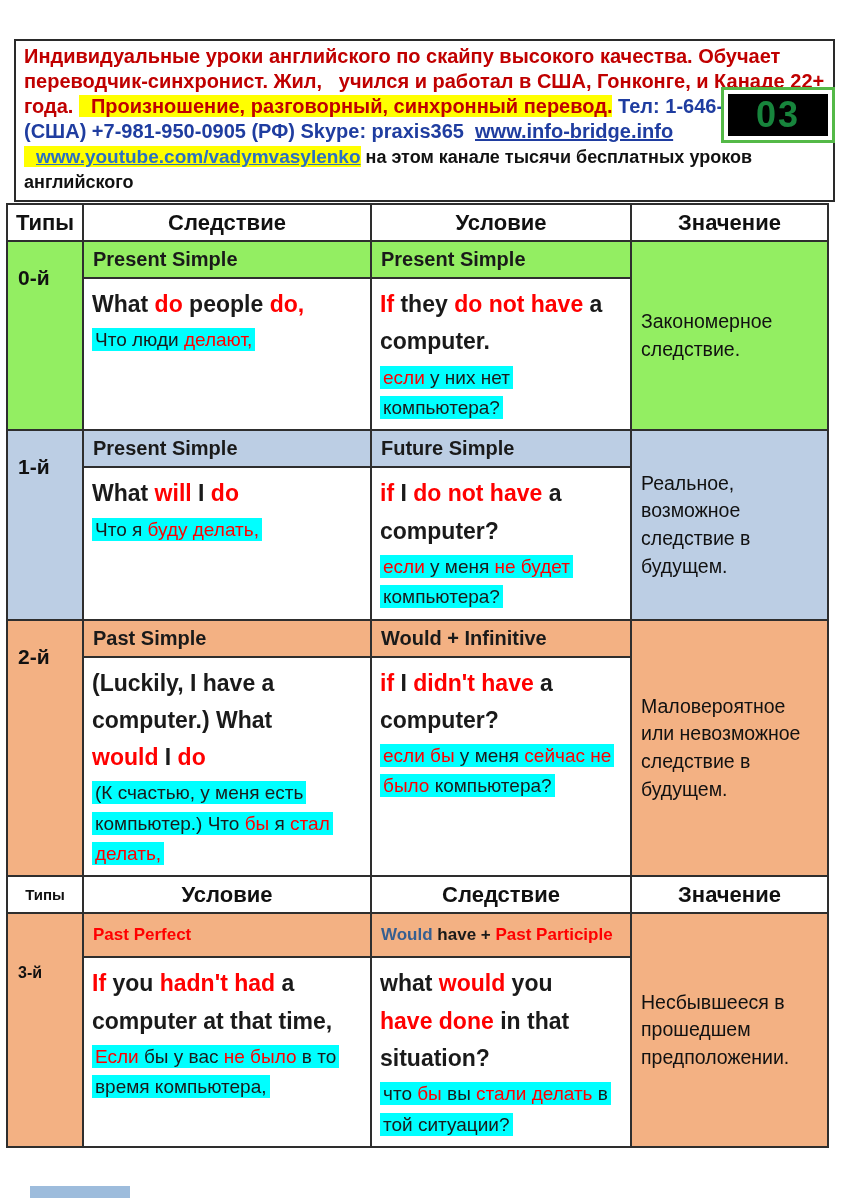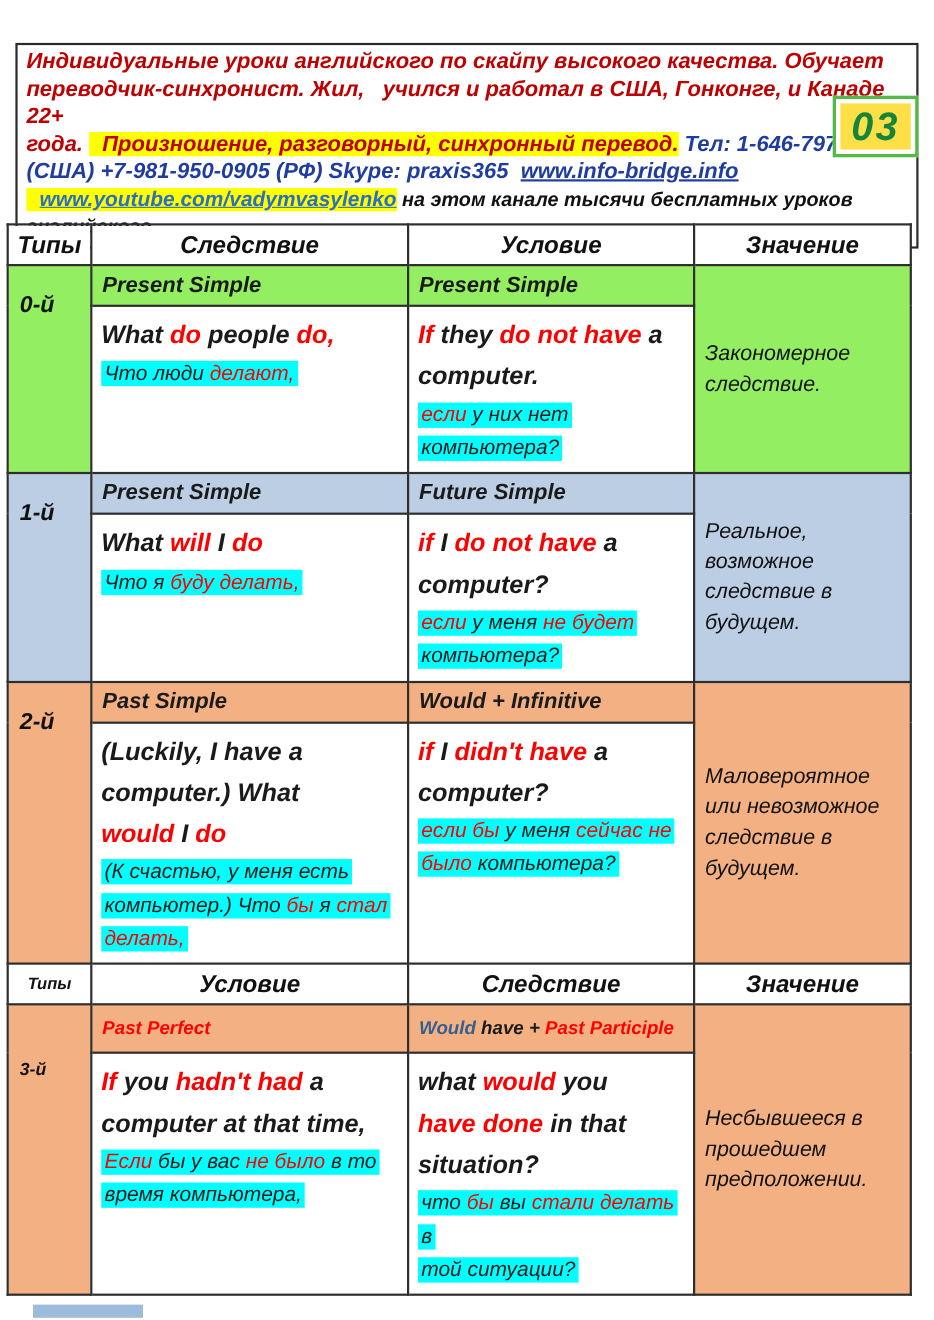--- a/index.html
+++ b/index.html
@@ -1,33 +1,33 @@
 <!DOCTYPE html>
 <html><head>
 <meta charset="utf-8">
 <style>
   * { margin:0; padding:0; box-sizing:border-box; }
   html,body { width:849px; height:1200px; background:#ffffff; overflow:hidden;
     font-family:"Liberation Sans", sans-serif; }
-  .page { position:relative; width:849px; height:952px;font-style:italic; }
+  .page { position:relative; width:849px; height:952px; }
 
   
   .header-box { position:absolute; left:14px; top:39px; width:821px;
     border:2px solid #2a2a2a; padding:3px 8px 5px 8px; background:#fff; }
   .hline { font-size:20px; font-weight:bold; line-height:25px; color:#C00000; white-space:pre-wrap; }
   .blue-strong { color:#1F3DA0; }
   .yellow-hl { background:#FFFF00;padding-left:12px; }
   .ulink { color:#1F3DA0; text-decoration:underline; font-weight:bold; }
   .yt-link { color:#2A6FC4; text-decoration:underline; font-weight:bold; font-size:19px; }
   .hline5 { font-size:18px; font-weight:bold; line-height:25px; color:#111; }
 
   .badge { position:absolute; top:46px; right:-2px; background:#fff;
     border:3px solid #54B947; padding:4px; z-index:3; }
-  .badge-inner { background:#fde047; color:#17843C; font-weight:bold;
-    font-size:36px; line-height:42px; padding:0 10px; letter-spacing:2px; }
+  .badge-inner { background:#000000; color:#17843C; font-weight:bold;
+    font-size:36px; line-height:42px; padding:0 28px; letter-spacing:2px; }
 
   
   table.cond { position:absolute; left:6px; top:155px; width:821px;
     border-collapse:collapse; table-layout:fixed;margin-top:48px; }
   table.cond td { border:2px solid #2e2e2e; overflow:hidden; }
   col.c-types { width:76px; } col.c-a { width:288px; } col.c-b { width:260px; } col.c-m { width:197px; }
 
   td.hdr { background:#fff; text-align:center; font-weight:bold; font-size:22px;
     color:#111; height:37px; vertical-align:middle; }
   td.hdr-small { font-size:15px; }

